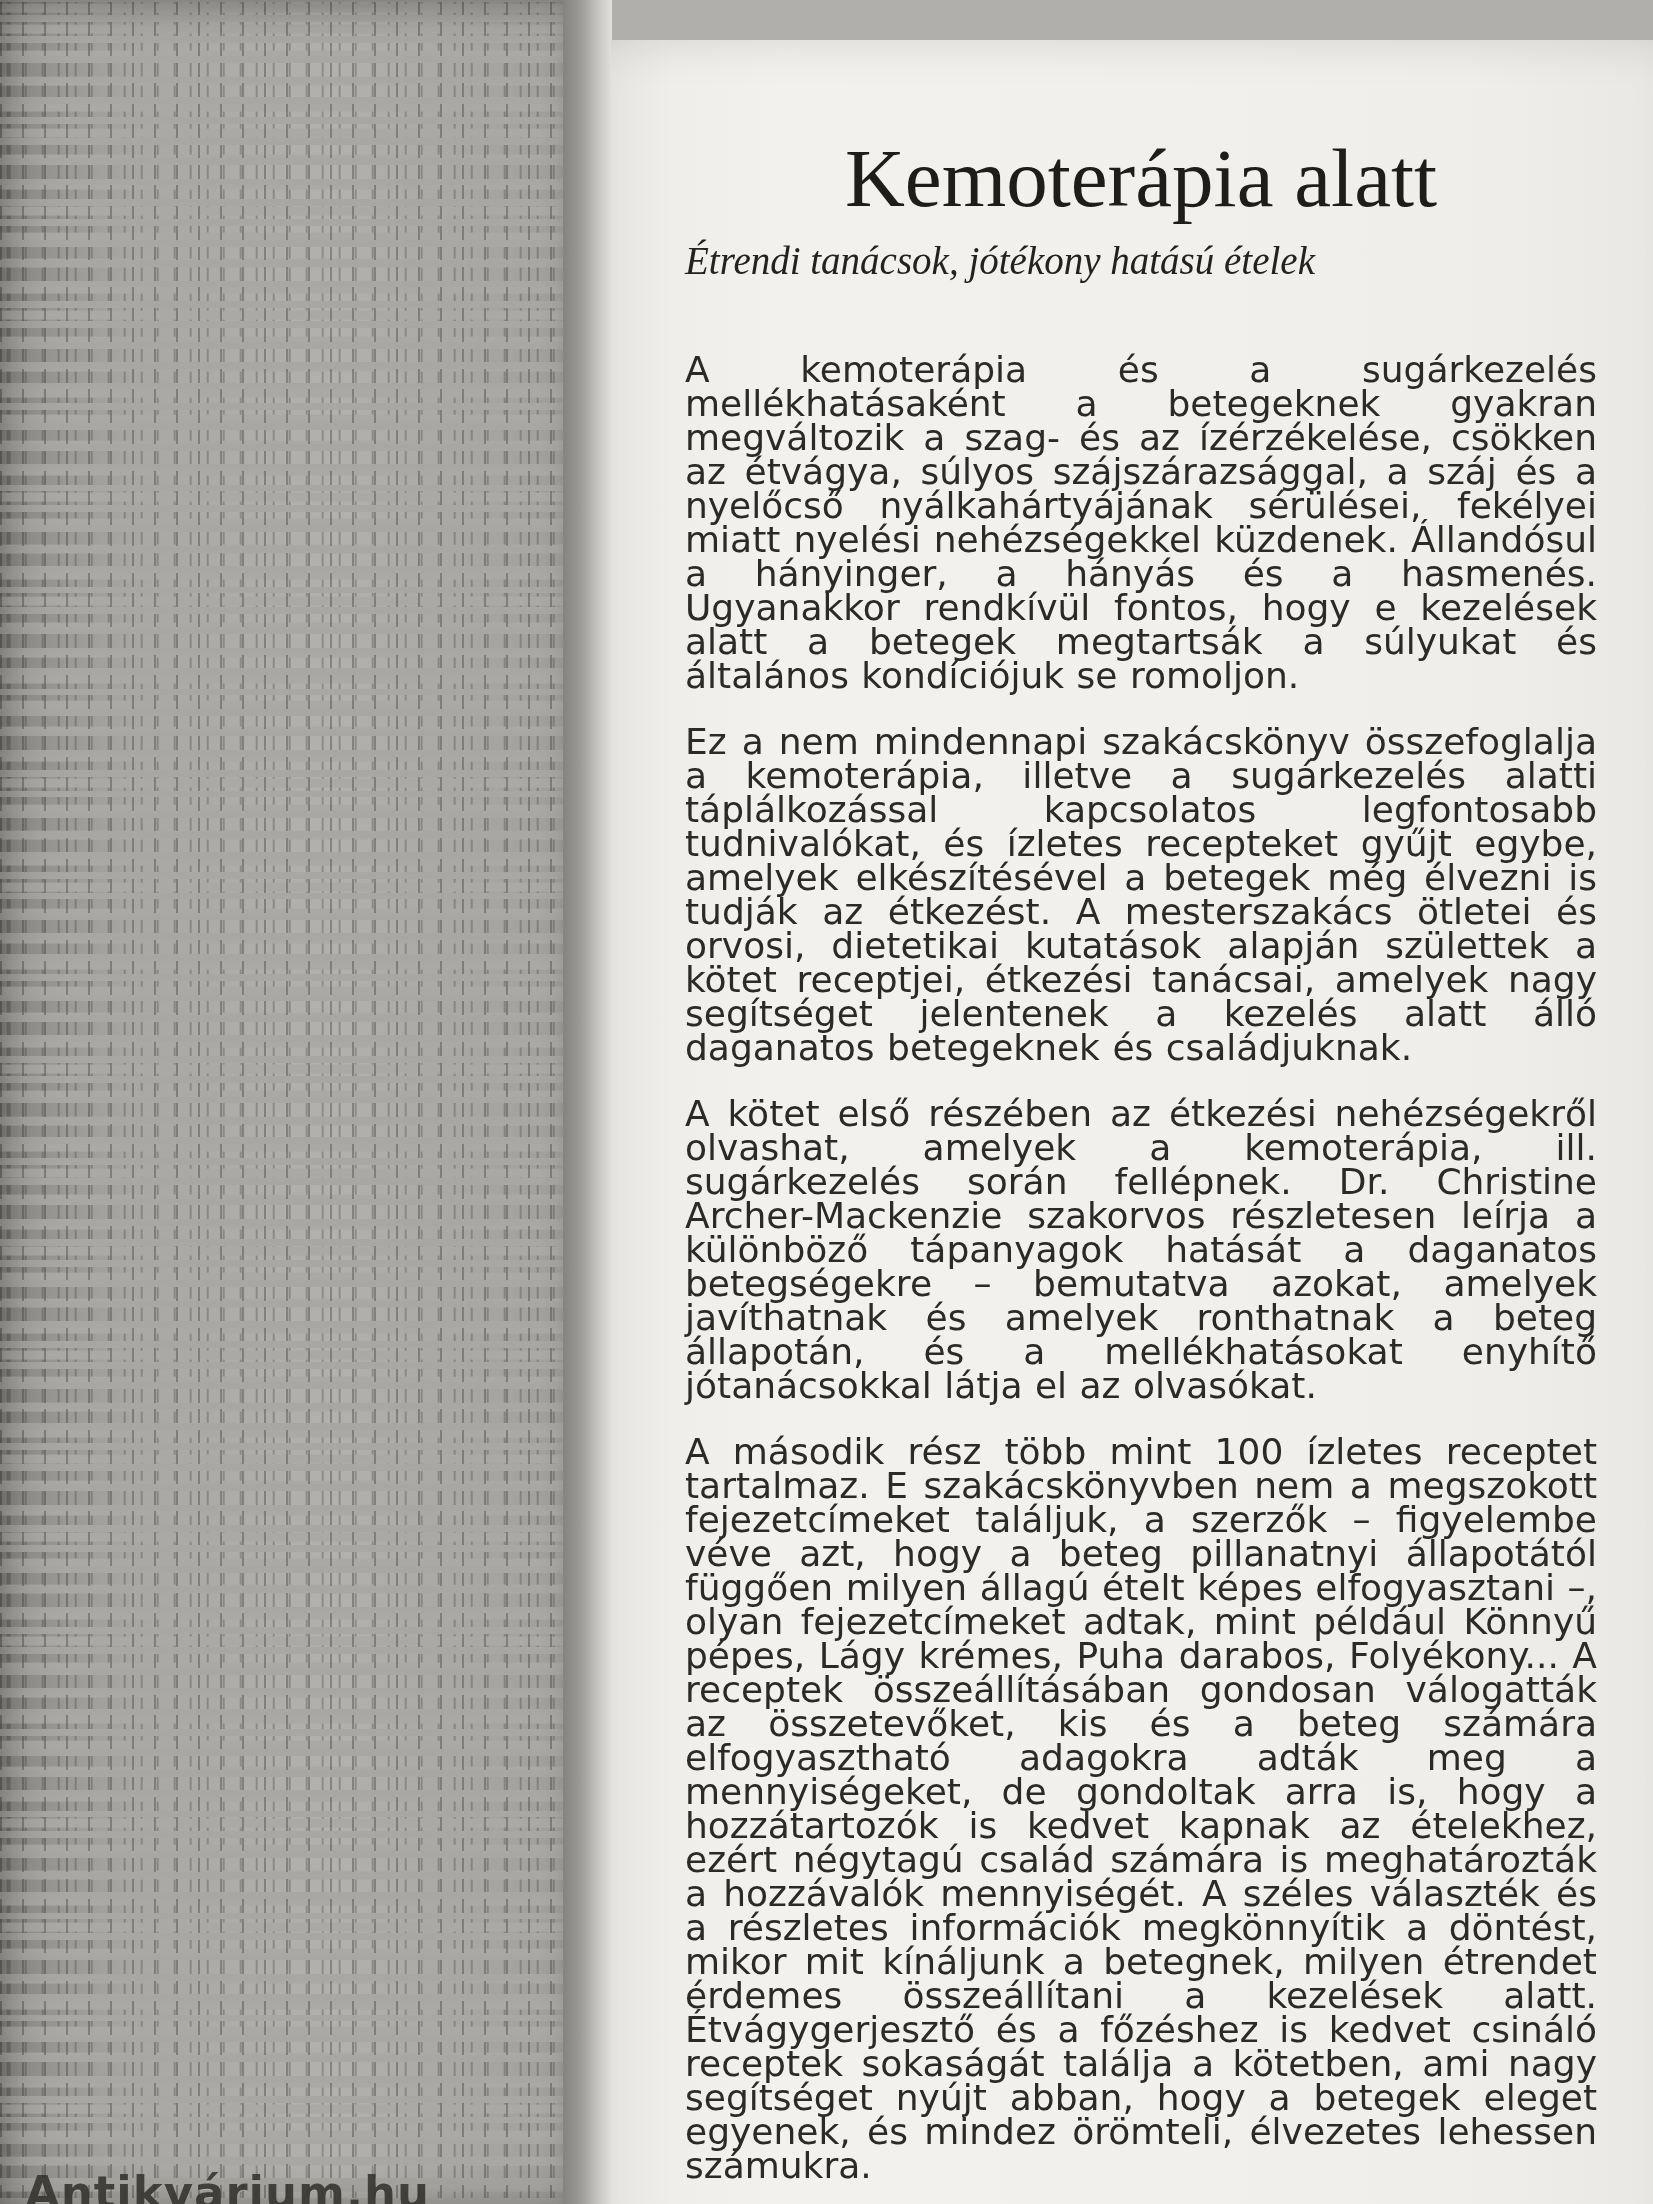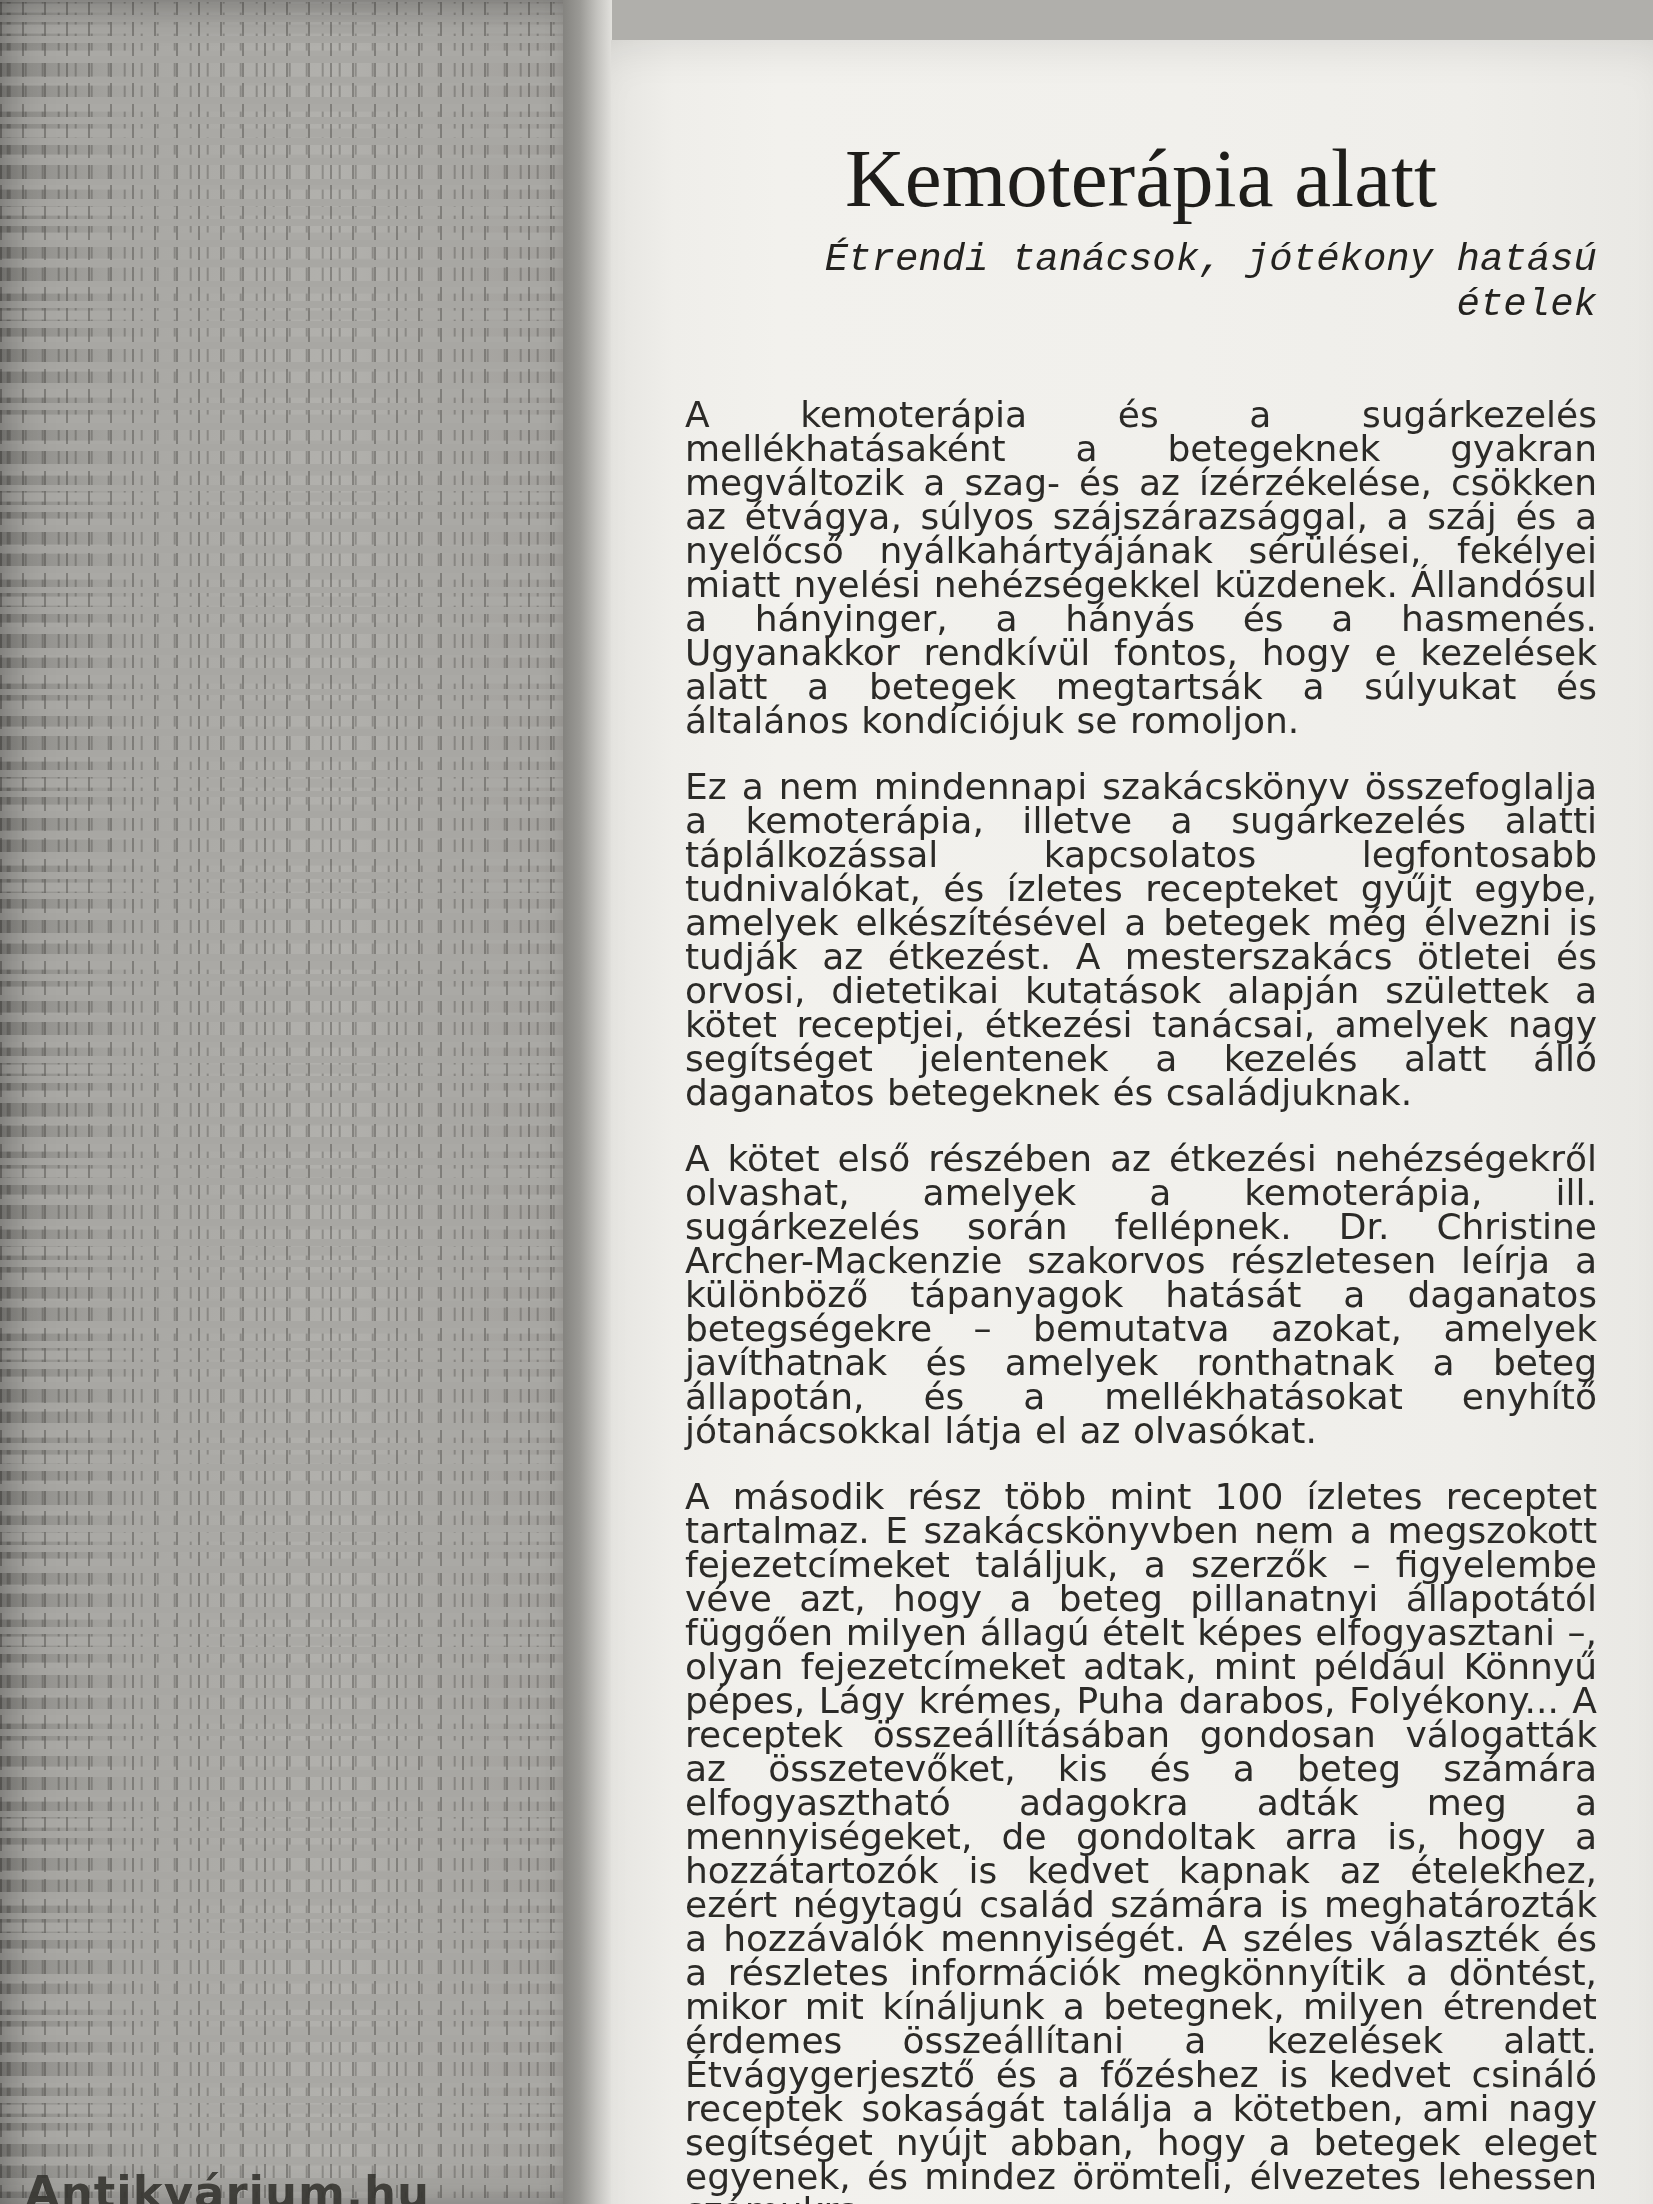--- a/index.html
+++ b/index.html
@@ -71,22 +71,22 @@
     font-family: "Liberation Serif", "DejaVu Serif", serif;
     font-size: 83px;
     line-height: 87px;
     font-weight: 400;
     color: #1e1d1a;
     letter-spacing: 0px;
   }
 
   .subtitle {
     margin: 15.5px 0 0 0;
-    text-align: right;
-    font-family: Liberation Mono, monospace;
+    text-align: left;
+    font-family: Liberation Serif, serif;
     font-style: italic;
     font-size: 39px;
     line-height: 45px;
     font-weight: 400;
     color: #23221f;
   }
 
   .body-text {
     margin-top: 70px;
   }

